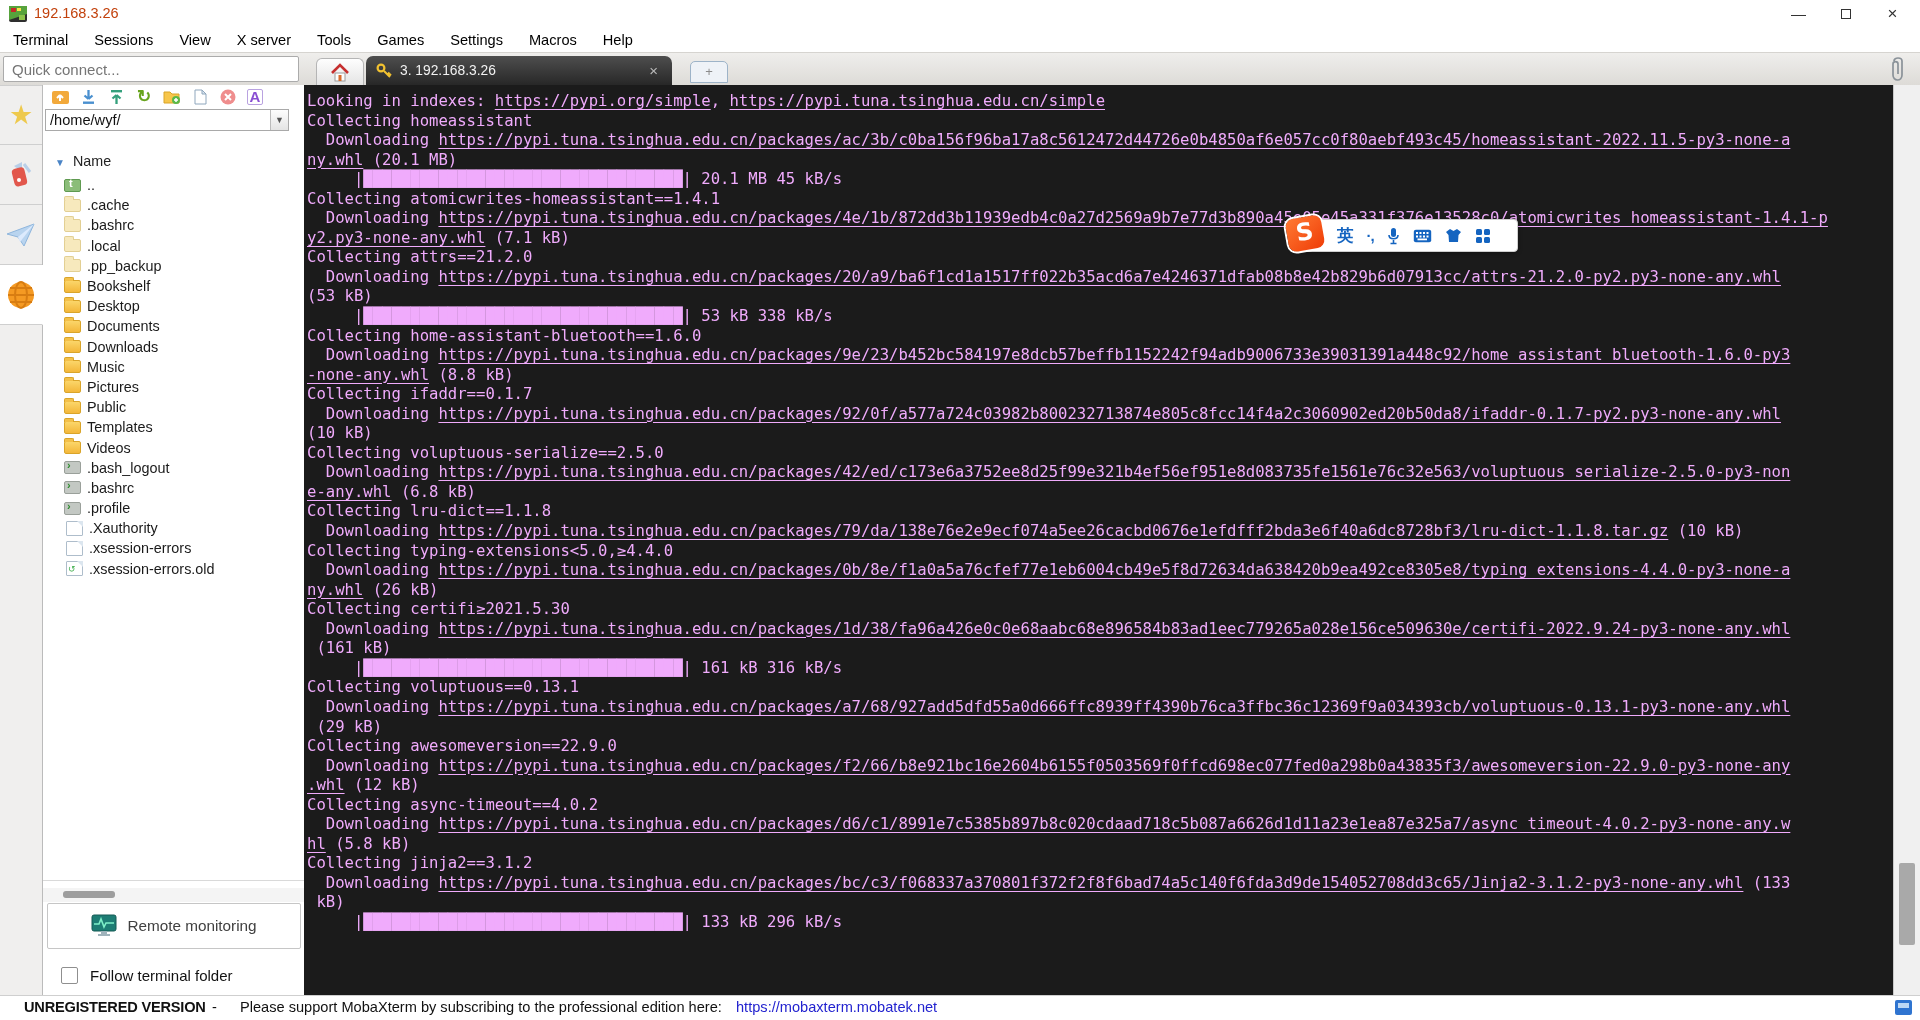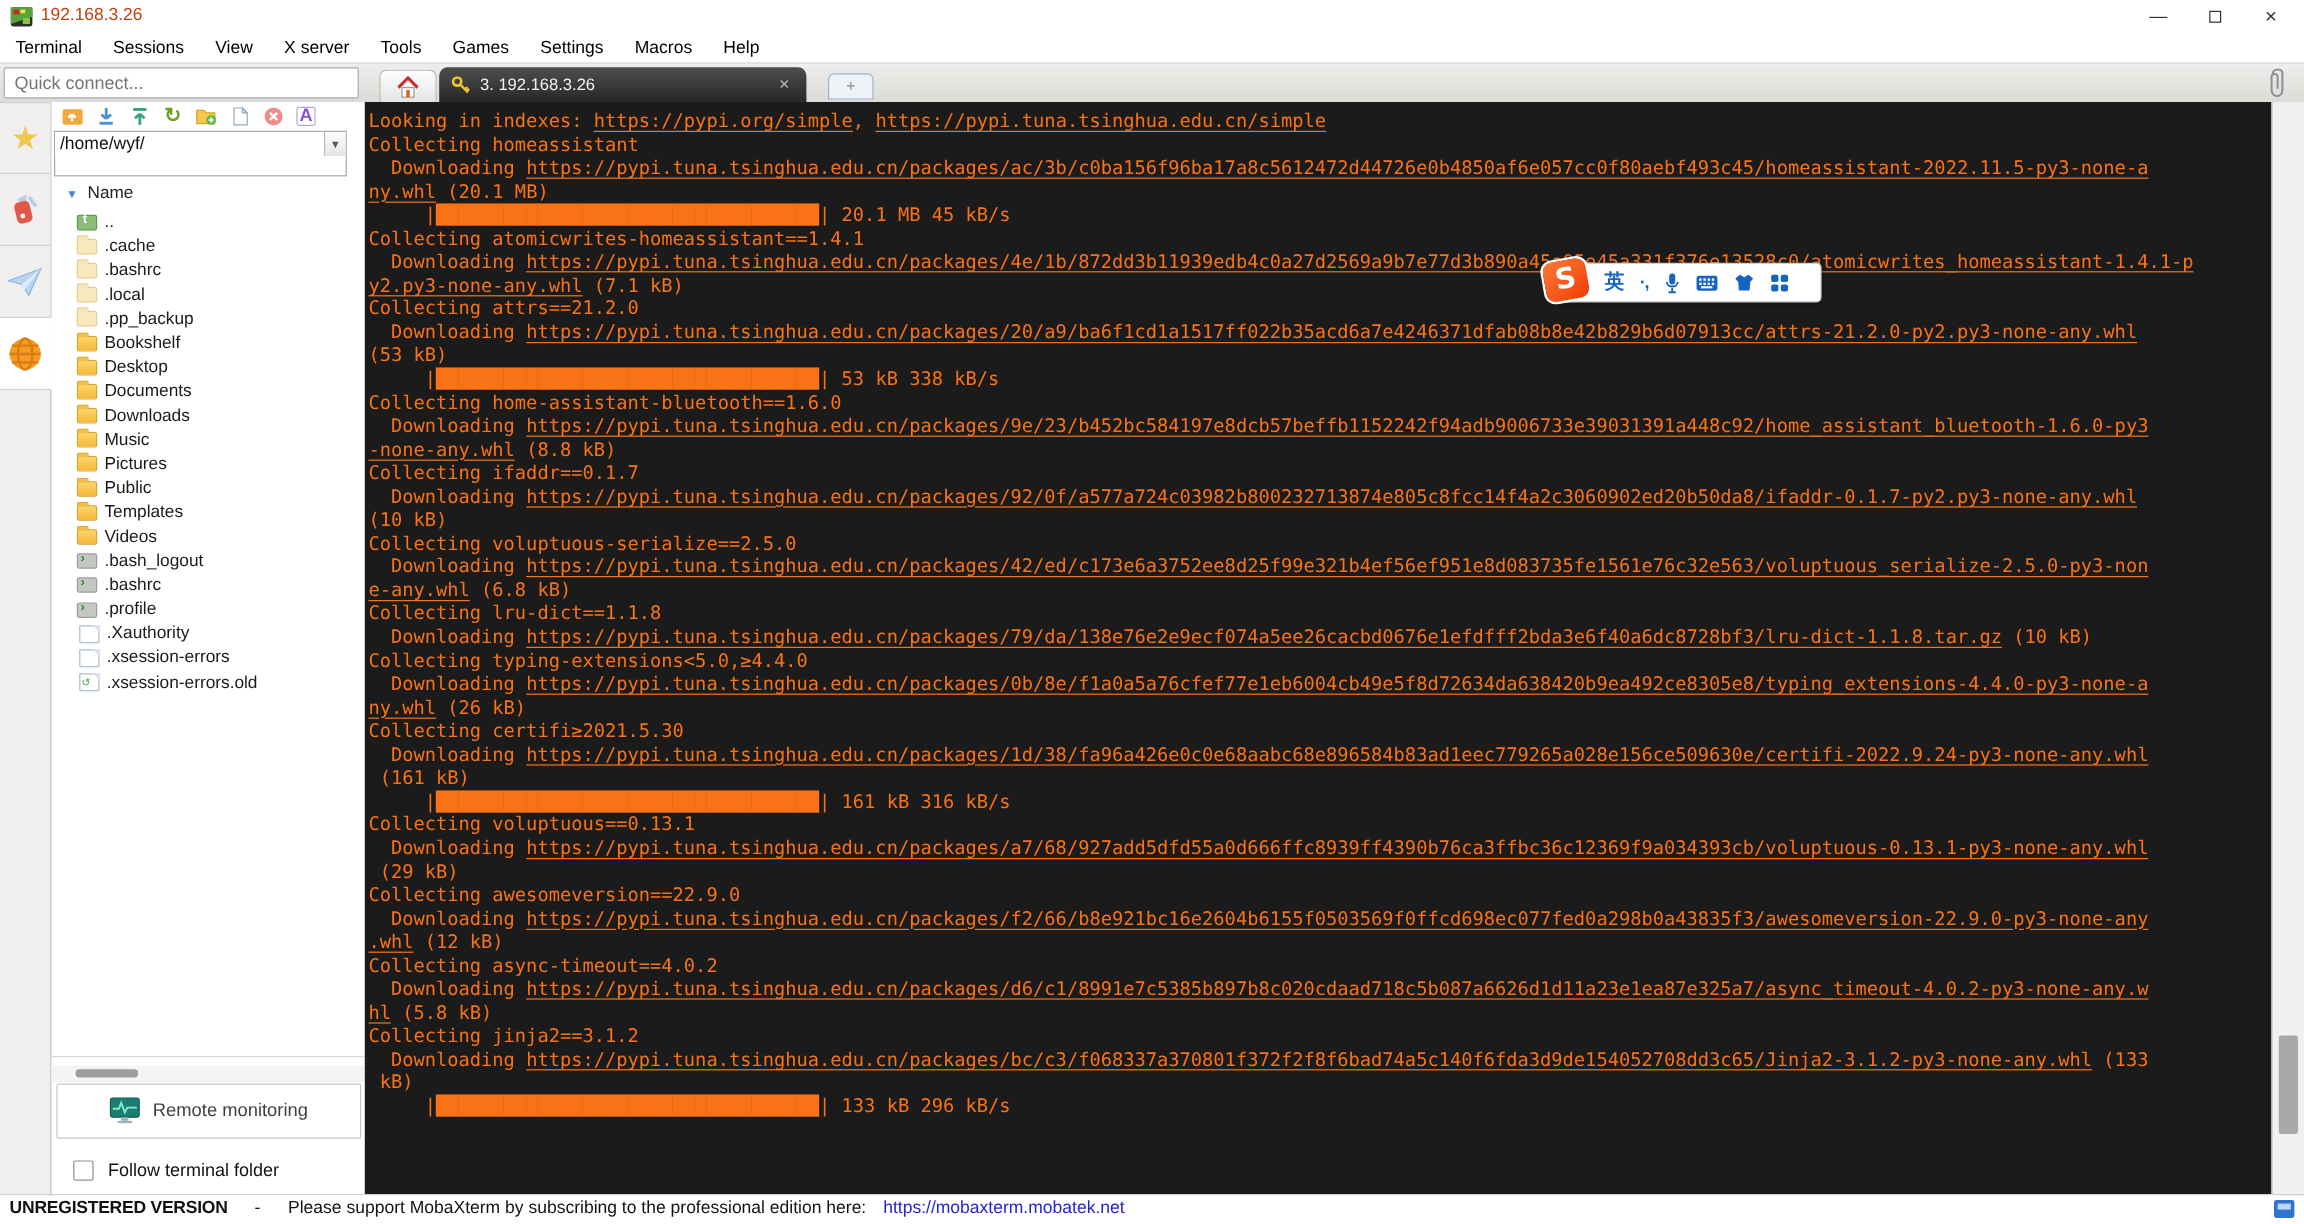--- a/index.html
+++ b/index.html
@@ -36,21 +36,21 @@
   
   #sidebar-strip { position:absolute; left:0; top:85px; width:43px; height:910px; background:#f0efee; border-right:1px solid #bbb; }
   .tool-tab { width:42px; height:60px; border-bottom:1px solid #cfcfcf; display:flex; align-items:center; justify-content:center; background:#f0efee; }
   .tool-tab.first { border-top:1px solid #cfcfcf; }
   .tool-tab.active { background:#fff; border-right:1px solid #fff; width:43px; }
   .star-glyph { color:#eec94d; font-size:27px; }
 
   #filepanel { position:absolute; left:43px; top:85px; width:261px; height:910px; background:#fff; }
   #file-toolbar { position:absolute; left:0; top:0; width:261px; height:23px; display:flex; align-items:center; gap:10px; padding-left:8px; }
   .ftb-ic { width:18px; height:18px; display:flex; align-items:center; justify-content:center; font-size:15px; }
-  #path-row { position:absolute; left:2px; top:24px; width:244px; height:38px; border:1px solid #a9a9a9; background:#fff; }
+  #path-row { position:absolute; left:2px; top:24px; width:244px; height:22px; border:1px solid #a9a9a9; background:#fff; }
   #path-input { position:absolute; left:0; top:0; width:224px; height:20px; border:none; font-size:14.6px; padding:0 4px; font-family:"Liberation Sans",sans-serif; color:#111; }
   #path-drop { position:absolute; right:0; top:0; width:18px; height:20px; background:linear-gradient(#fdfdfd,#e4e4e4); border-left:1px solid #bbb; text-align:center; font-size:9px; color:#555; line-height:20px; }
   #name-header { position:absolute; left:0px; top:68px; width:261px; height:20px; font-size:14.3px; color:#222; }
   #name-header .sort-arrow { position:absolute; left:12px; top:4px; color:#4a84c6; font-size:10px; }
   #name-header .hdr-label { position:absolute; left:30px; top:0; }
   #file-list { position:absolute; left:0; top:90px; width:261px; }
   .file-row { height:20.2px; display:flex; align-items:center; padding-left:21px; font-size:14.4px; color:#1a1a1a; }
   .fic { width:17px; height:13px; margin-right:6px; position:relative; flex:0 0 17px; }
   .fic-folder { background:linear-gradient(#fbd66a,#f3b73a); border:1px solid #d9a429; border-radius:2px; }
   .fic-folder::before { content:""; position:absolute; left:-1px; top:-4px; width:8px; height:3px; background:#f3c04a; border:1px solid #d9a429; border-bottom:none; border-radius:2px 2px 0 0; }
@@ -66,34 +66,34 @@
 
   #hscroll { position:absolute; left:0; top:803px; width:261px; height:14px; background:#f4f4f4; }
   #hscroll .thumb { position:absolute; left:20px; top:3px; width:52px; height:7px; background:#9e9e9e; border-radius:3px; }
   #rm-btn { position:absolute; left:4px; top:818px; width:254px; height:46px; border:1px solid #c6c6c6; background:#fff; border-radius:2px; display:flex; align-items:center; justify-content:center; gap:10px; font-size:15.3px; color:#404040; }
   #follow-row { position:absolute; left:18px; top:882px; display:flex; align-items:center; gap:12px; font-size:15px; color:#111; }
   #follow-cb { width:17px; height:17px; border:1px solid #8f8f8f; border-radius:2px; background:#fff; }
   #panel-bottom-border { position:absolute; left:0; top:795px; width:261px; height:1px; background:#d9d9d9; }
 
   
   #terminal { position:absolute; left:304px; top:85px; width:1589px; height:910px; background:#1b1b1b; overflow:hidden; padding:7px 0 0 3px; }
-  .tline { height:19.55px; font-family:"DejaVu Sans Mono", monospace; font-size:15.6px; line-height:19.55px; color:#f97316; white-space:pre; }
+  .tline { height:19.55px; font-family:"DejaVu Sans Mono", monospace; font-size:15.6px; line-height:19.55px; color:#f0abfc; white-space:pre; }
   .tline .lnk { text-decoration:underline; text-underline-offset:3px; }
   #term-scroll { position:absolute; left:1893px; top:85px; width:27px; height:910px; background:#f0f0f0; border-left:1px solid #c9c9c9; }
   #term-scroll .thumb { position:absolute; left:5px; top:778px; width:16px; height:82px; background:#a9a9a9; border-radius:2px; }
 
   
   #ime { position:absolute; left:1292px; top:219px; width:226px; height:33px; background:#fff; border:1px solid #cfcfcf; border-radius:4px; box-shadow:0 1px 4px rgba(0,0,0,.35); display:flex; align-items:center; gap:13px; padding-left:44px; z-index:20; }
   #ime-logo { position:absolute; left:-6px; top:-3px; width:36px; height:33px; background:linear-gradient(145deg,#ff7a33,#ef3d07); border-radius:8px; transform:rotate(-10deg); box-shadow:0 0 0 2px #fff; color:#fff; font-weight:bold; font-size:24px; text-align:center; line-height:31px; font-family:"DejaVu Sans",sans-serif; }
   .ime-ic { color:#1464c0; font-weight:bold; font-size:16.5px; line-height:31px; }
   #ime-punct { letter-spacing:-1px; font-size:15px; }
 
   
   #statusbar { position:absolute; left:0; top:995px; width:1920px; height:25px; background:#fff; border-top:1px solid #cfcfcf; font-size:14.6px; color:#111; }
-  #sb-bold { position:absolute; left:8px; top:3px; font-weight:bold; letter-spacing:-.2px; }
+  #sb-bold { position:absolute; left:24px; top:3px; font-weight:bold; letter-spacing:-.2px; }
   #sb-sep { position:absolute; left:212px; top:3px; }
   #sb-text { position:absolute; left:240px; top:3px; }
   #sb-link { position:absolute; left:736px; top:3px; color:#2323cf; }
   #sb-icon { position:absolute; right:8px; top:4px; width:17px; height:15px; background:#2f74d0; border-radius:2px; }
   #sb-icon::after { content:""; position:absolute; left:3px; top:3px; width:11px; height:5px; background:#bdd8f5; }
 </style>
 </head>
 <body>
 
 <div id="app">

